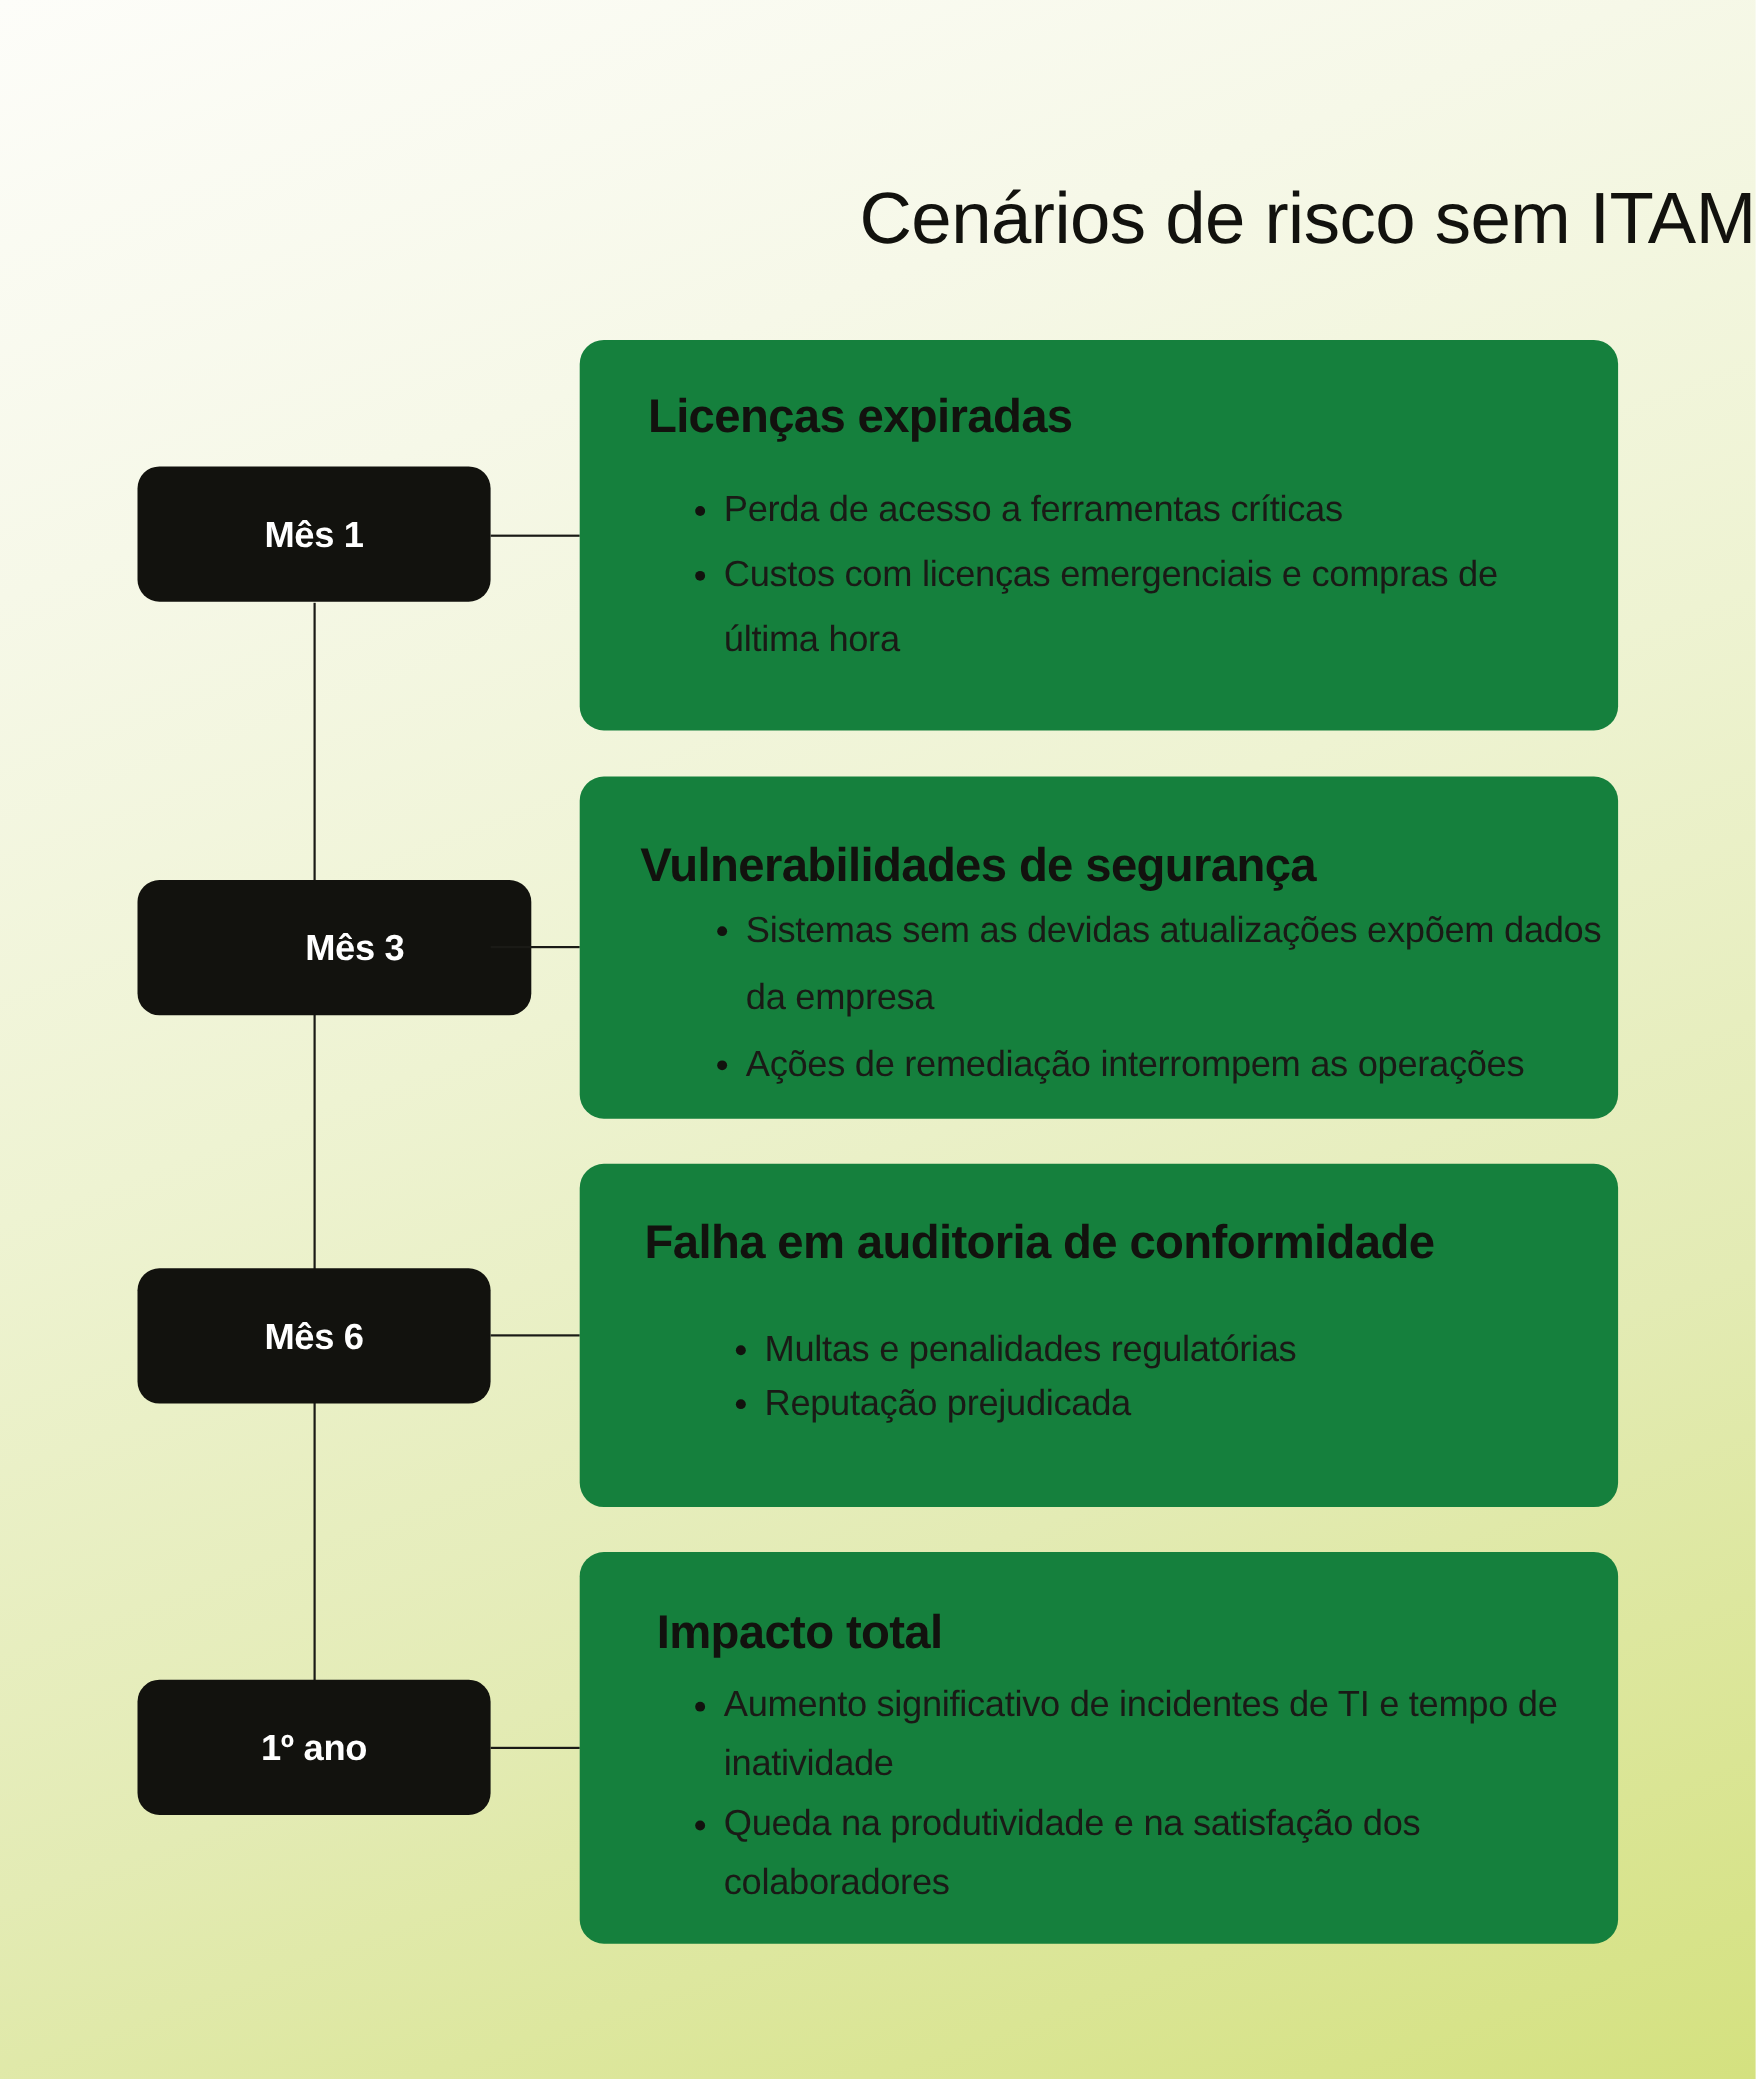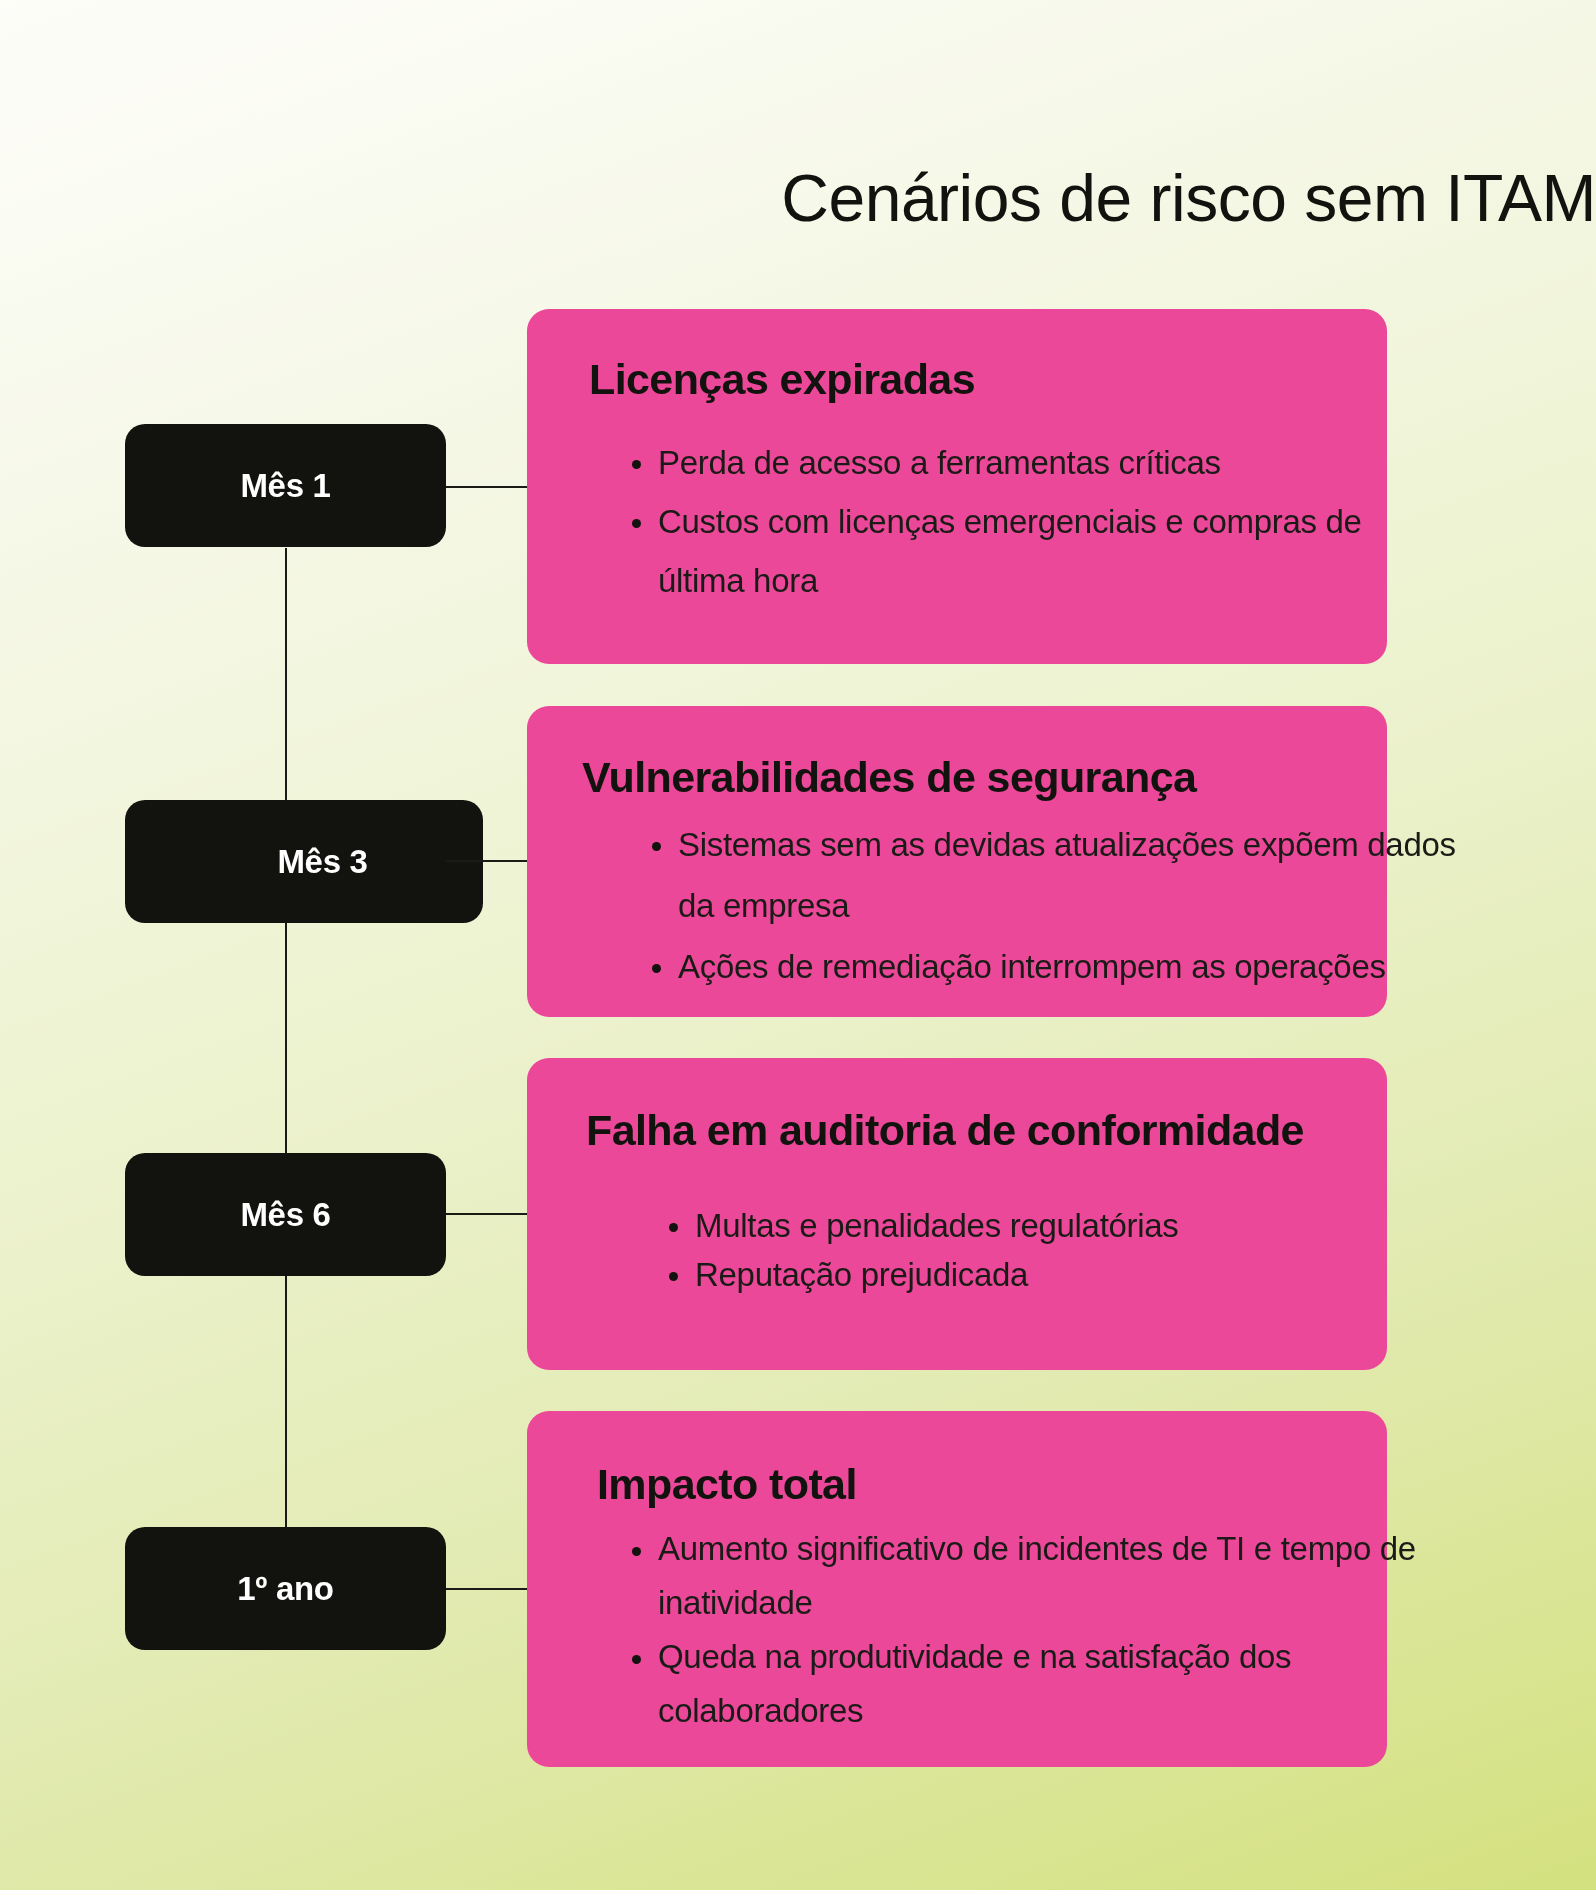--- a/index.html
+++ b/index.html
@@ -22,21 +22,21 @@
   .step {
     position: absolute; left: 125px; width: 321px; height: 123px;
     background: #12120e; border-radius: 20px;
     display: flex; align-items: center; justify-content: center;
     color: #ffffff; font-weight: 700; font-size: 33px; letter-spacing: -0.3px;
   }
   .connector {
     position: absolute; left: 446px; width: 81px; height: 2px; background: #1a1a16;
   }
   .card {
-    position: absolute; left: 527px; width: 860px; background: #ec4899;
+    position: absolute; left: 527px; width: 944px; background: #15803d;
     border-radius: 22px; box-sizing: border-box;
   }
   .card h2 {
     position: absolute; margin: 0; font-size: 43px; font-weight: 700;
     letter-spacing: -0.6px; line-height: 50px; color: #12120e; white-space: nowrap;
   }
   .card ul {
     position: absolute; margin: 0; padding: 0; list-style: none;
   }
   .card li {
@@ -64,21 +64,21 @@
     <li><span class="dot" style="top:27px;"></span><span>Perda de acesso a ferramentas críticas</span></li>
     <li><span class="dot" style="top:27px;"></span><span>Custos com licenças emergenciais e compras de última hora</span></li>
   </ul>
 </div>
 
 <div class="step" style="top:800px;padding-left:37px;">
   <span>Mês 3</span>
 </div>
 <div class="connector" style="top:860px;"></div>
 <div class="card" style="top:706px; height:311px;">
-  <h2 style="left:55px; top:46px;">Vulnerabilidades de segurança</h2>
+  <h2 style="left:55px; top:56px;">Vulnerabilidades de segurança</h2>
   <ul style="left:115px; top:108px; width:820px; line-height:61px;">
     <li><span class="dot" style="top:28px;"></span><span>Sistemas sem as devidas atualizações expõem dados da empresa</span></li>
     <li><span class="dot" style="top:28px;"></span><span>Ações de remediação interrompem as operações</span></li>
   </ul>
 </div>
 
 <div class="step" style="top:1153px;">
   <span>Mês 6</span>
 </div>
 <div class="connector" style="top:1213px;"></div>

